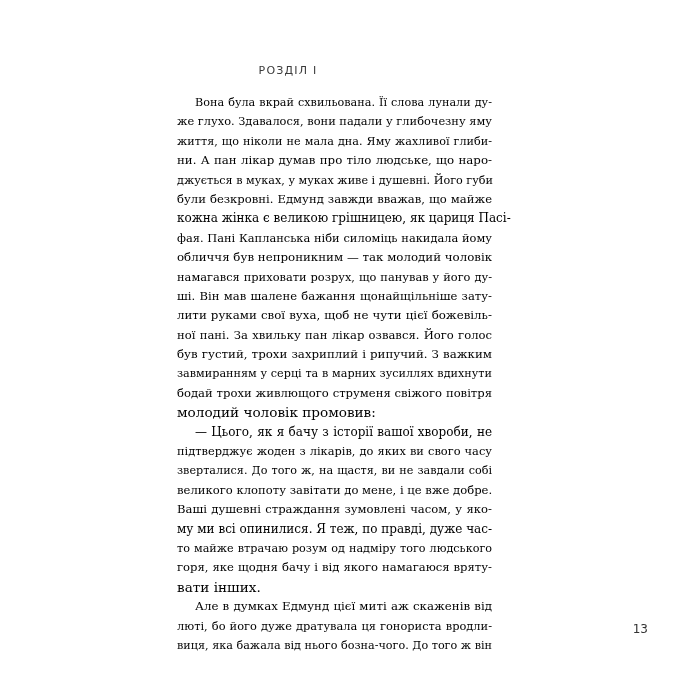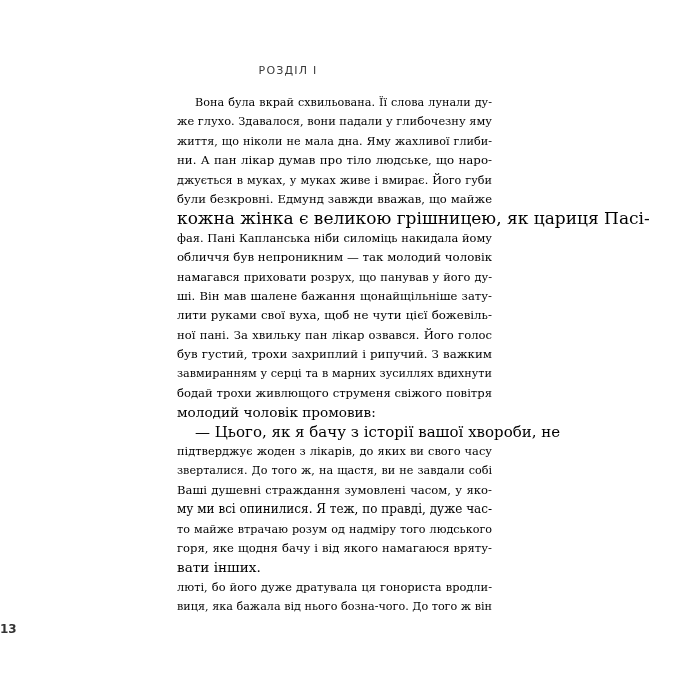--- a/index.html
+++ b/index.html
@@ -22,52 +22,54 @@
     font-family: "DejaVu Serif", serif;
     font-size: 13.6px; line-height: 19.4px; color: #000000;
   }
   .line {
     display: block; white-space: nowrap; height: 19.4px;
     text-align: justify; text-align-last: justify;
   }
   .line.last { text-align-last: left; }
   .line.indent { padding-left: 18px; }
   .folio {
-    position: absolute; top: 622px; left: 0; width: 648px; text-align: left;
-    font-family: "DejaVu Sans", sans-serif; font-size: 12px; color: #333; font-weight: bold;
+    position: absolute; top: 622px; left: 0; width: 648px; text-align: right;
+    font-family: "DejaVu Sans", sans-serif; font-size: 12px; color: #333;
   }
 </style>
 </head>
 <body>
 
 <div class="page">
   <div class="running-head">РОЗДІЛ І</div>
   <div class="text-block" id="text-block">
       <div class="line indent" style="font-size: 11.2px;">Вона була вкрай схвильована. Її слова лунали ду-</div>
       <div class="line" style="font-size: 11.4px;">же глухо. Здавалося, вони падали у глибочезну яму</div>
       <div class="line" style="font-size: 11.2px;">життя, що ніколи не мала дна. Яму жахливої глиби-</div>
       <div class="line" style="font-size: 11.8px;">ни. А пан лікар думав про тіло людське, що наро-</div>
-      <div class="line" style="font-size: 11.2px;">джується в муках, у муках живе і вмирає. Його губи</div>
+      <div class="line" style="font-size: 11.2px;">джується в муках, у муках живе і душевні. Його губи</div>
       <div class="line" style="font-size: 11.6px;">були безкровні. Едмунд завжди вважав, що майже</div>
-      <div class="line" style="font-size: 17px;">кожна жінка є великою грішницею, як цариця Пасі-</div>
+      <div class="line" style="font-size: 12px;">кожна жінка є великою грішницею, як цариця Пасі-</div>
       <div class="line" style="font-size: 11.4px;">фая. Пані Капланська ніби силоміць накидала йому</div>
       <div class="line" style="font-size: 11.8px;">обличчя був непроникним — так молодий чоловік</div>
       <div class="line" style="font-size: 11.4px;">намагався приховати розрух, що панував у його ду-</div>
       <div class="line" style="font-size: 11.6px;">ші. Він мав шалене бажання щонайщільніше зату-</div>
       <div class="line" style="font-size: 11.8px;">лити руками свої вуха, щоб не чути цієї божевіль-</div>
       <div class="line" style="font-size: 11.6px;">ної пані. За хвильку пан лікар озвався. Його голос</div>
       <div class="line" style="font-size: 11.8px;">був густий, трохи захриплий і рипучий. З важким</div>
       <div class="line" style="font-size: 11.2px;">завмиранням у серці та в марних зусиллях вдихнути</div>
       <div class="line" style="font-size: 11.6px;">бодай трохи живлющого струменя свіжого повітря</div>
       <div class="line last" style="font-size: 13.6px;">молодий чоловік промовив:</div>
-      <div class="line indent" style="font-size: 15px;">— Цього, як я бачу з історії вашої хвороби, не</div>
+      <div class="line indent" style="font-size: 12px;">— Цього, як я бачу з історії вашої хвороби, не</div>
       <div class="line" style="font-size: 11.4px;">підтверджує жоден з лікарів, до яких ви свого часу</div>
       <div class="line" style="font-size: 11.2px;">зверталися. До того ж, на щастя, ви не завдали собі</div>
+      <div class="line" style="font-size: 11.6px;">великого клопоту завітати до мене, і це вже добре.</div>
       <div class="line" style="font-size: 11.6px;">Ваші душевні страждання зумовлені часом, у яко-</div>
       <div class="line" style="font-size: 12px;">му ми всі опинилися. Я теж, по правді, дуже час-</div>
       <div class="line" style="font-size: 11.2px;">то майже втрачаю розум од надміру того людського</div>
       <div class="line" style="font-size: 11.6px;">горя, яке щодня бачу і від якого намагаюся вряту-</div>
       <div class="line last" style="font-size: 13.6px;">вати інших.</div>
+      <div class="line indent" style="font-size: 11.8px;">Але в думках Едмунд цієї миті аж скаженів від</div>
       <div class="line" style="font-size: 11.4px;">люті, бо його дуже дратувала ця гонориста вродли-</div>
       <div class="line" style="font-size: 11.2px;">виця, яка бажала від нього бозна-чого. До того ж він</div>
     </div>
   <div class="folio">13</div>
 </div>
 
 </body></html>

